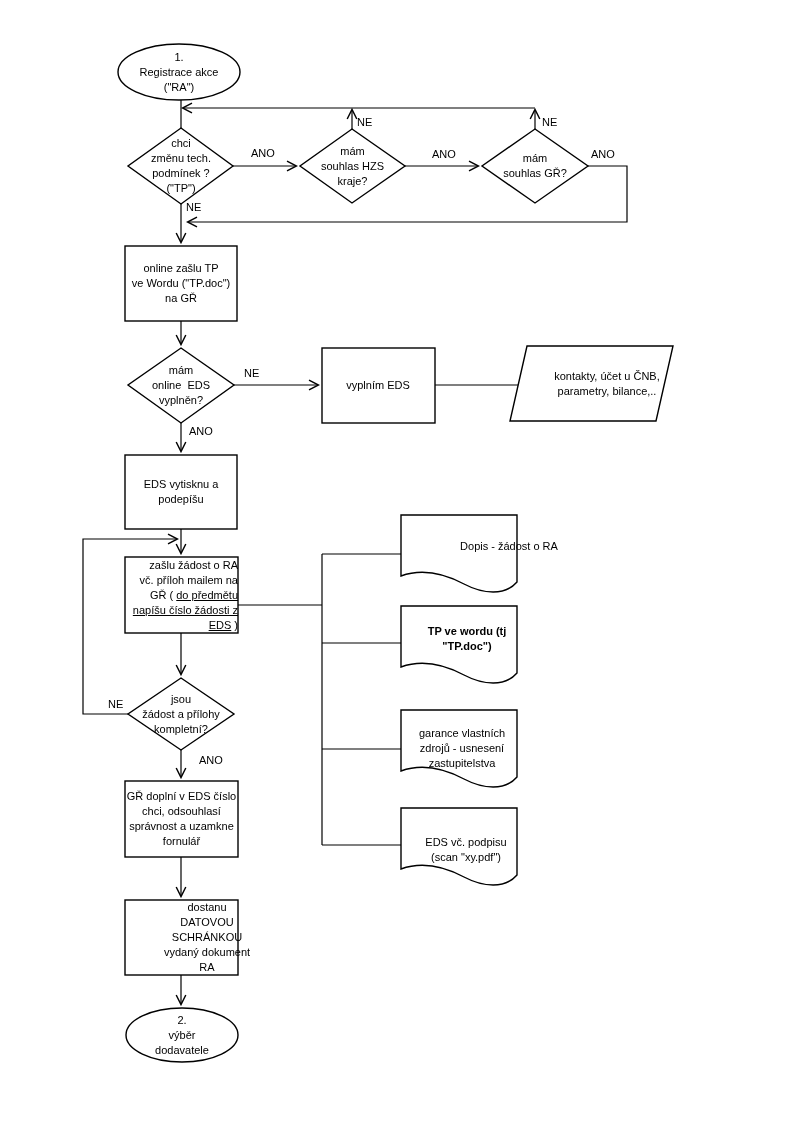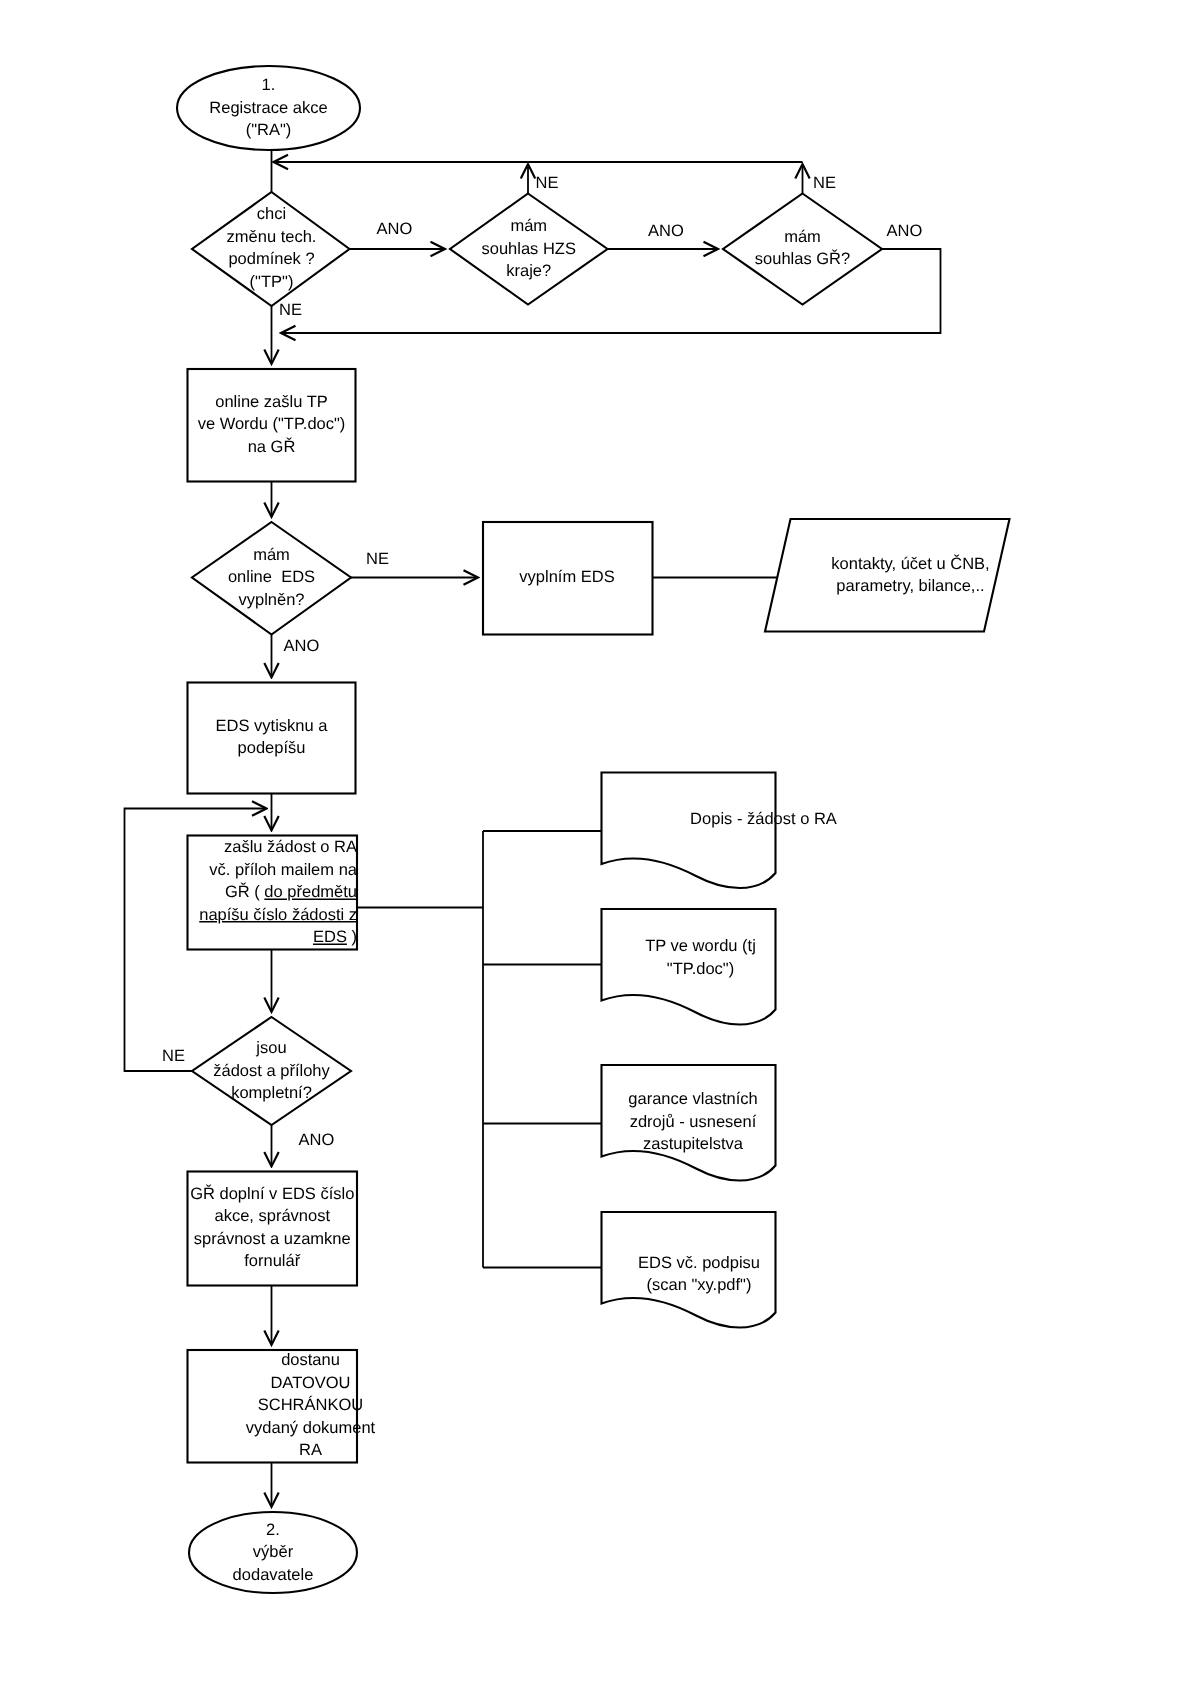--- a/index.html
+++ b/index.html
@@ -115,33 +115,33 @@
 GŘ ( </span><span class="u">do předmětu
 napíšu číslo žádosti z
 EDS</span><span> )</span>
     </div>
   </div>
 
   <div class="txt" style="left:128px;top:692px;width:106px;">jsou
 žádost a přílohy
 kompletní?</div>
   <div class="txt rect-txt" style="left:125px;top:781px;width:113px;height:76px;">GŘ doplní v EDS číslo
-akce, správnost
+chci, odsouhlasí
 správnost a uzamkne
 fornulář</div>
   <div class="txt rect-txt" style="left:125px;top:900px;width:100px;height:75px;padding-left:32px;">dostanu
 DATOVOU
 SCHRÁNKOU
 vydaný dokument RA</div>
   <div class="txt" style="left:126px;top:1013px;width:112px;">2.
 výběr
 dodavatele</div>
 
   <div class="txt left" style="left:408px;top:539px;width:106px;margin-left:48px;">Dopis - žádost o RA</div>
-  <div class="txt left" style="left:419px;top:624px;width:96px;">TP ve wordu (tj
+  <div class="txt left" style="left:419px;top:624px;width:96px;font-weight:bold;">TP ve wordu (tj
 "TP.doc")</div>
   <div class="txt left" style="left:410px;top:726px;width:104px;">garance vlastních
 zdrojů - usnesení
 zastupitelstva</div>
   <div class="txt left" style="left:416px;top:835px;width:100px;">EDS vč. podpisu
 (scan "xy.pdf")</div>
 
   <div class="lbl" style="left:251px;top:146px;">ANO</div>
   <div class="lbl" style="left:432px;top:147px;">ANO</div>
   <div class="lbl" style="left:591px;top:147px;">ANO</div>

